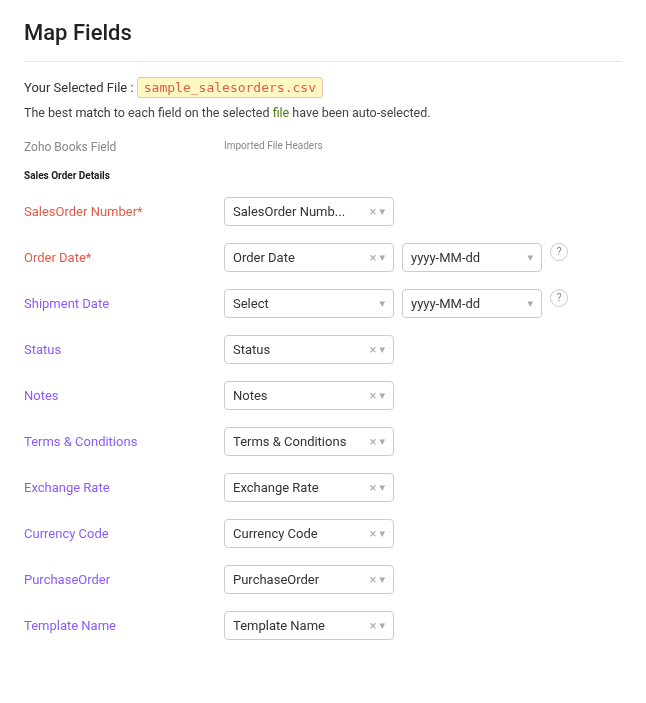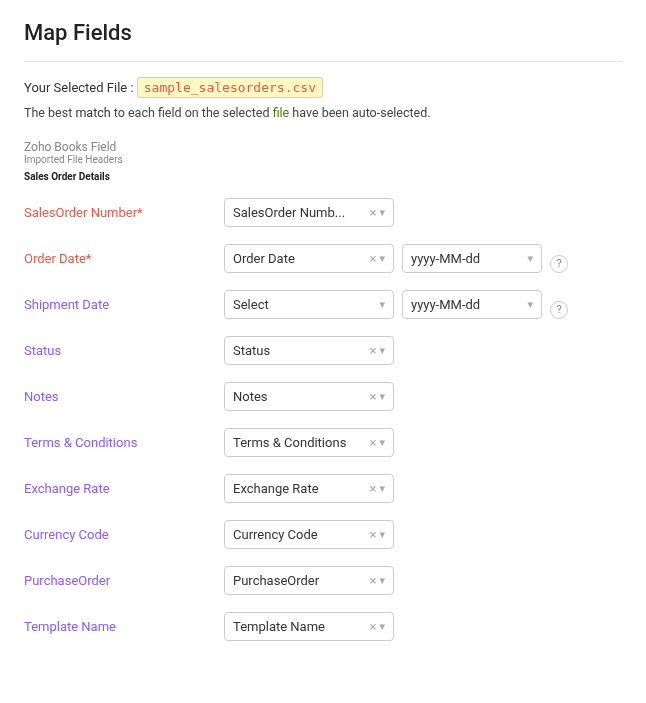--- a/index.html
+++ b/index.html
@@ -45,23 +45,22 @@
     .auto-select-note {
       font-size: 12.5px;
       color: #444;
       margin-bottom: 20px;
     }
     .auto-select-note .highlight {
       color: #4d7c0f;
     }
     .columns-header {
       display: flex;
-      margin-bottom: 6px;
+      margin-bottom: 16px;
       padding: 0 0;
-      flex-direction: column;
     }
     .col-left-header {
       width: 200px;
       font-size: 12px;
       color: #888;
       flex-shrink: 0;
     }
     .col-right-header {
       font-size: 10px;
       color: #888;
@@ -83,21 +82,21 @@
       flex-shrink: 0;
       font-size: 13px;
       color: #8b5cf6;
       padding-right: 12px;
     }
     .field-label.required {
       color: #e05c4b;
     }
     .field-controls {
       display: flex;
-      align-items: flex-end;
+      align-items: flex-start;
       gap: 8px;
       flex: 1;
     }
     .select-box {
       display: flex;
       align-items: center;
       border: 1px solid #ccc;
       border-radius: 4px;
       background: #fff;
       padding: 6px 8px;

